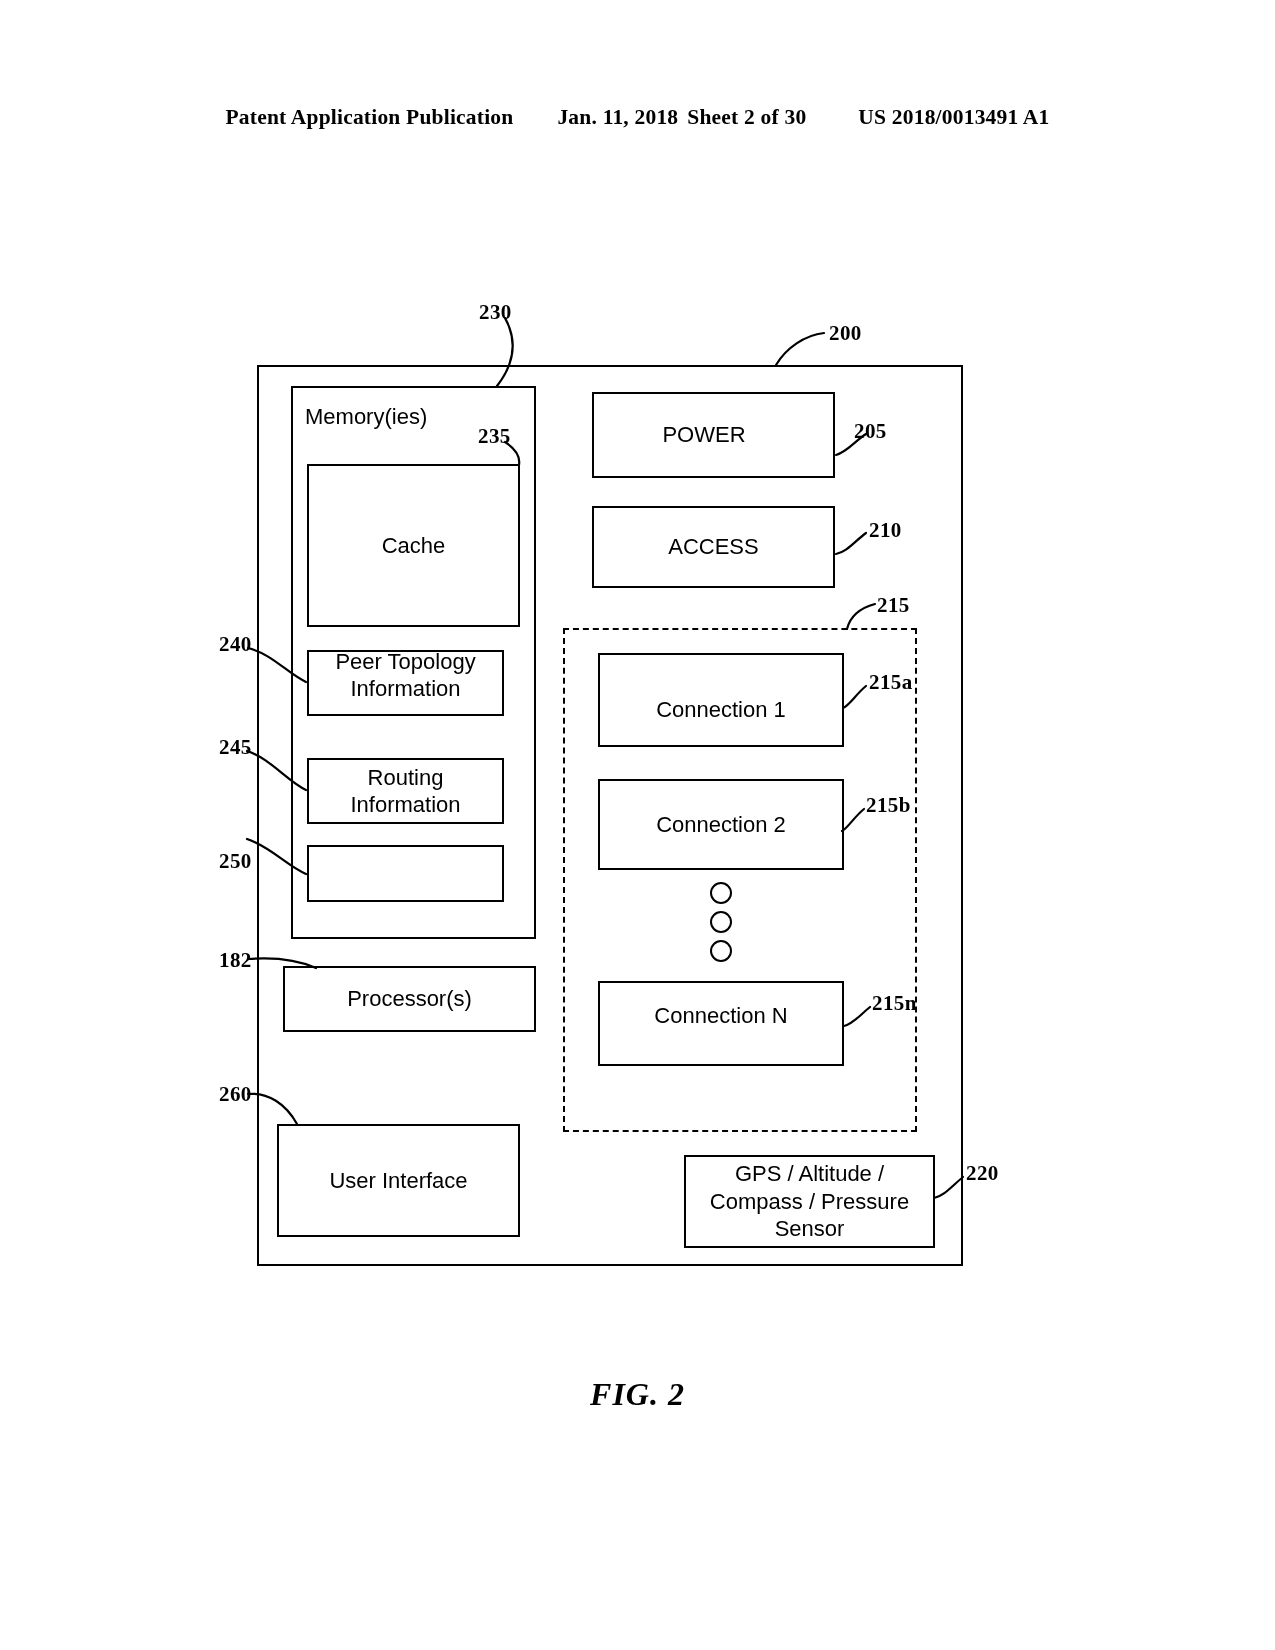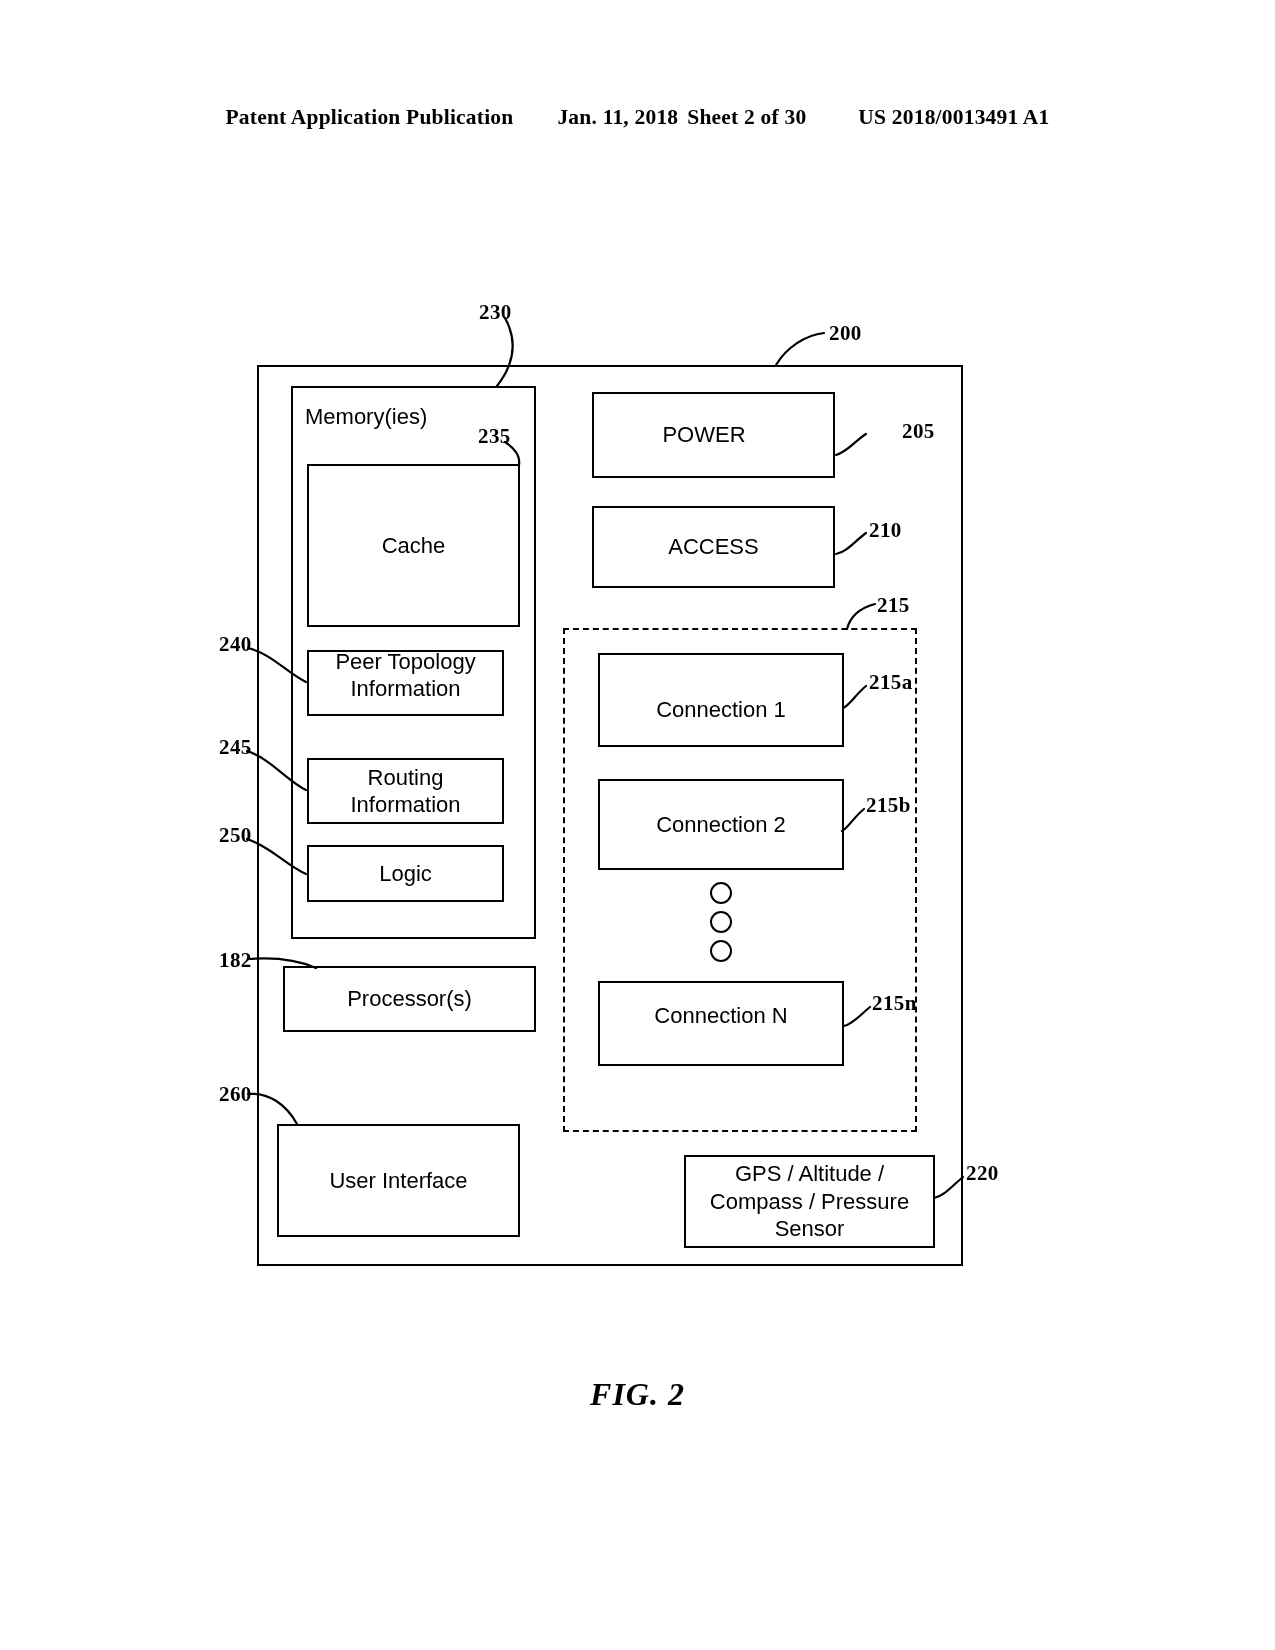--- a/index.html
+++ b/index.html
@@ -129,21 +129,20 @@
 
   <div class="box thin" style="left:307px; top:650px; width:197px; height:66px;"></div>
   <div class="lbl" style="left:307px; top:650px; width:197px; height:50px;">Peer Topology
 Information</div>
 
   <div class="box thin" style="left:307px; top:758px; width:197px; height:66px;"></div>
   <div class="lbl" style="left:307px; top:758px; width:197px; height:66px;">Routing
 Information</div>
 
   <div class="box thin" style="left:307px; top:845px; width:197px; height:57px;"></div>
-  <div class="lbl" style="left:307px; top:845px; width:197px; height:57px;">Logic</div>
 
   <div class="box thin" style="left:283px; top:966px; width:253px; height:66px;"></div>
   <div class="lbl" style="left:283px; top:966px; width:253px; height:66px;">Processor(s)</div>
 
   <div class="box thin" style="left:277px; top:1124px; width:243px; height:113px;"></div>
   <div class="lbl" style="left:277px; top:1124px; width:243px; height:113px;">User Interface</div>
 
   <div class="box thin" style="left:592px; top:392px; width:243px; height:86px;"></div>
   <div class="lbl" style="left:592px; top:392px; width:224px; height:86px;">POWER</div>
 
@@ -166,28 +165,28 @@
   <div class="lbl" style="left:598px; top:981px; width:246px; height:69px;">Connection N</div>
 
   <div class="box thin" style="left:684px; top:1155px; width:251px; height:93px;"></div>
   <div class="lbl" style="left:684px; top:1155px; width:251px; height:93px;">GPS / Altitude /
 Compass / Pressure
 Sensor</div>
 
   <div class="ref" style="left:479px; top:300px;">230</div>
   <div class="ref" style="left:829px; top:321px;">200</div>
   <div class="ref" style="left:478px; top:424px;">235</div>
-  <div class="ref" style="left:902px; top:419px;">205</div>
+  <div class="ref" style="left:854px; top:419px;">205</div>
   <div class="ref" style="left:869px; top:518px;">210</div>
   <div class="ref" style="left:877px; top:593px;">215</div>
   <div class="ref" style="left:219px; top:632px;">240</div>
   <div class="ref" style="left:869px; top:670px;">215a</div>
   <div class="ref" style="left:219px; top:735px;">245</div>
   <div class="ref" style="left:866px; top:793px;">215b</div>
-  <div class="ref" style="left:219px; top:823px;">250</div>
+  <div class="ref" style="left:219px; top:849px;">250</div>
   <div class="ref" style="left:219px; top:948px;">182</div>
   <div class="ref" style="left:872px; top:991px;">215n</div>
   <div class="ref" style="left:219px; top:1082px;">260</div>
   <div class="ref" style="left:966px; top:1161px;">220</div>
 
   <svg id="leaders" viewBox="0 0 1275 1650">
     <g fill="none" stroke="#000" stroke-width="2.2" stroke-linecap="round">
 
       <path d="M 505 318 C 520 345 511 368 497 386"></path>
 

